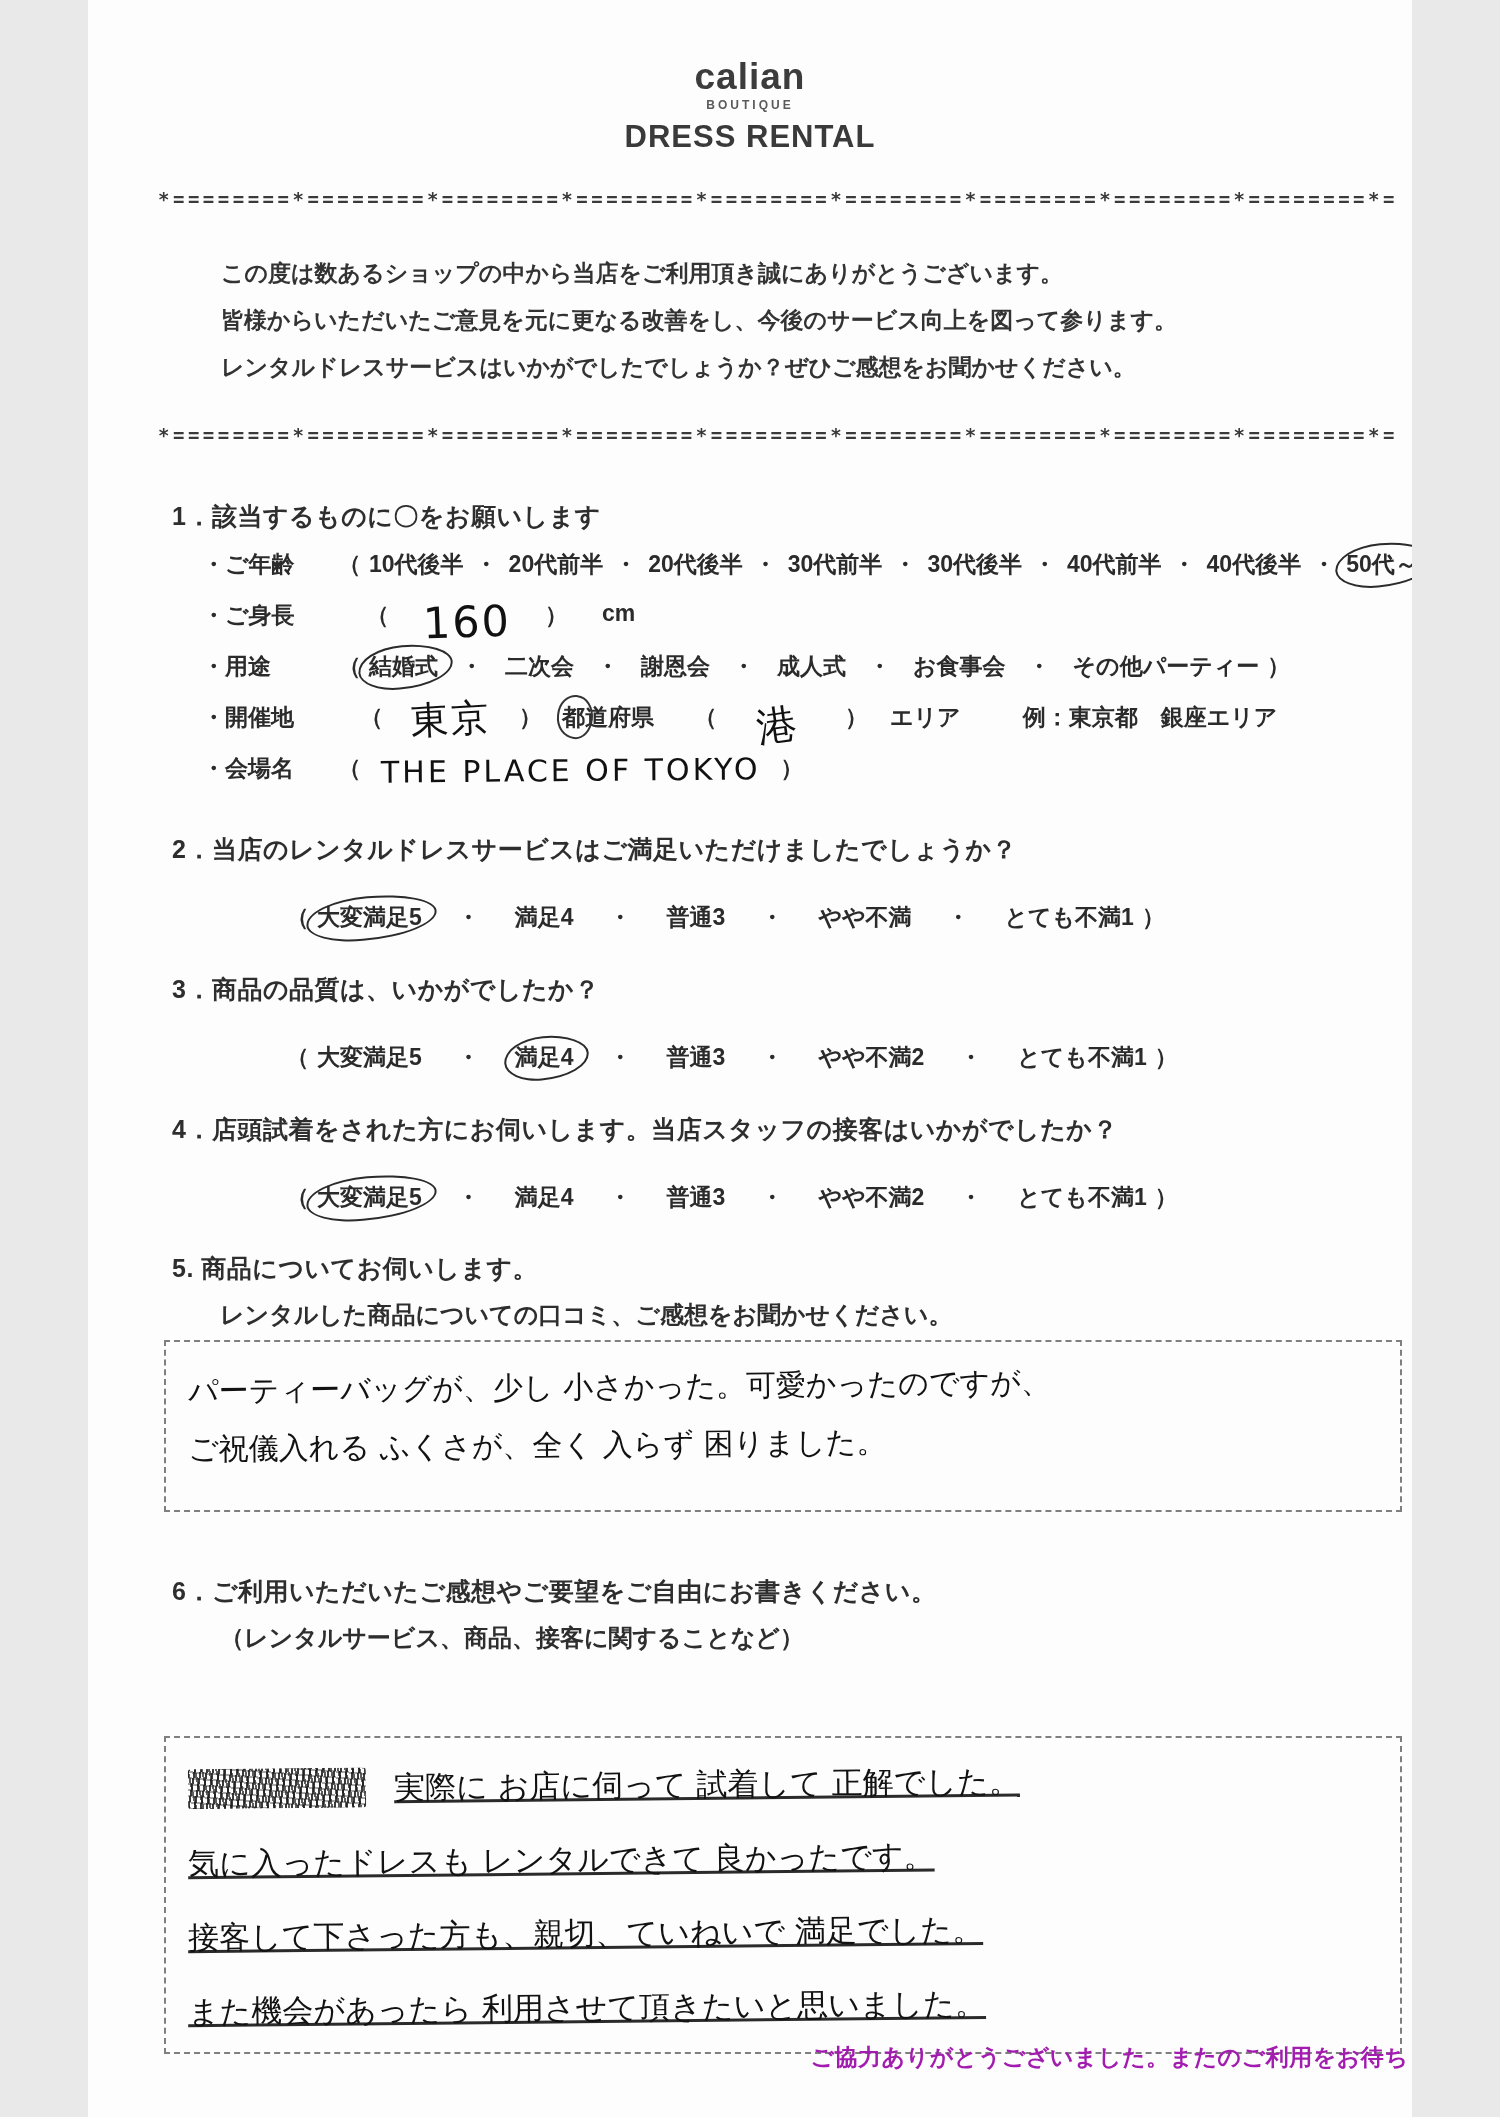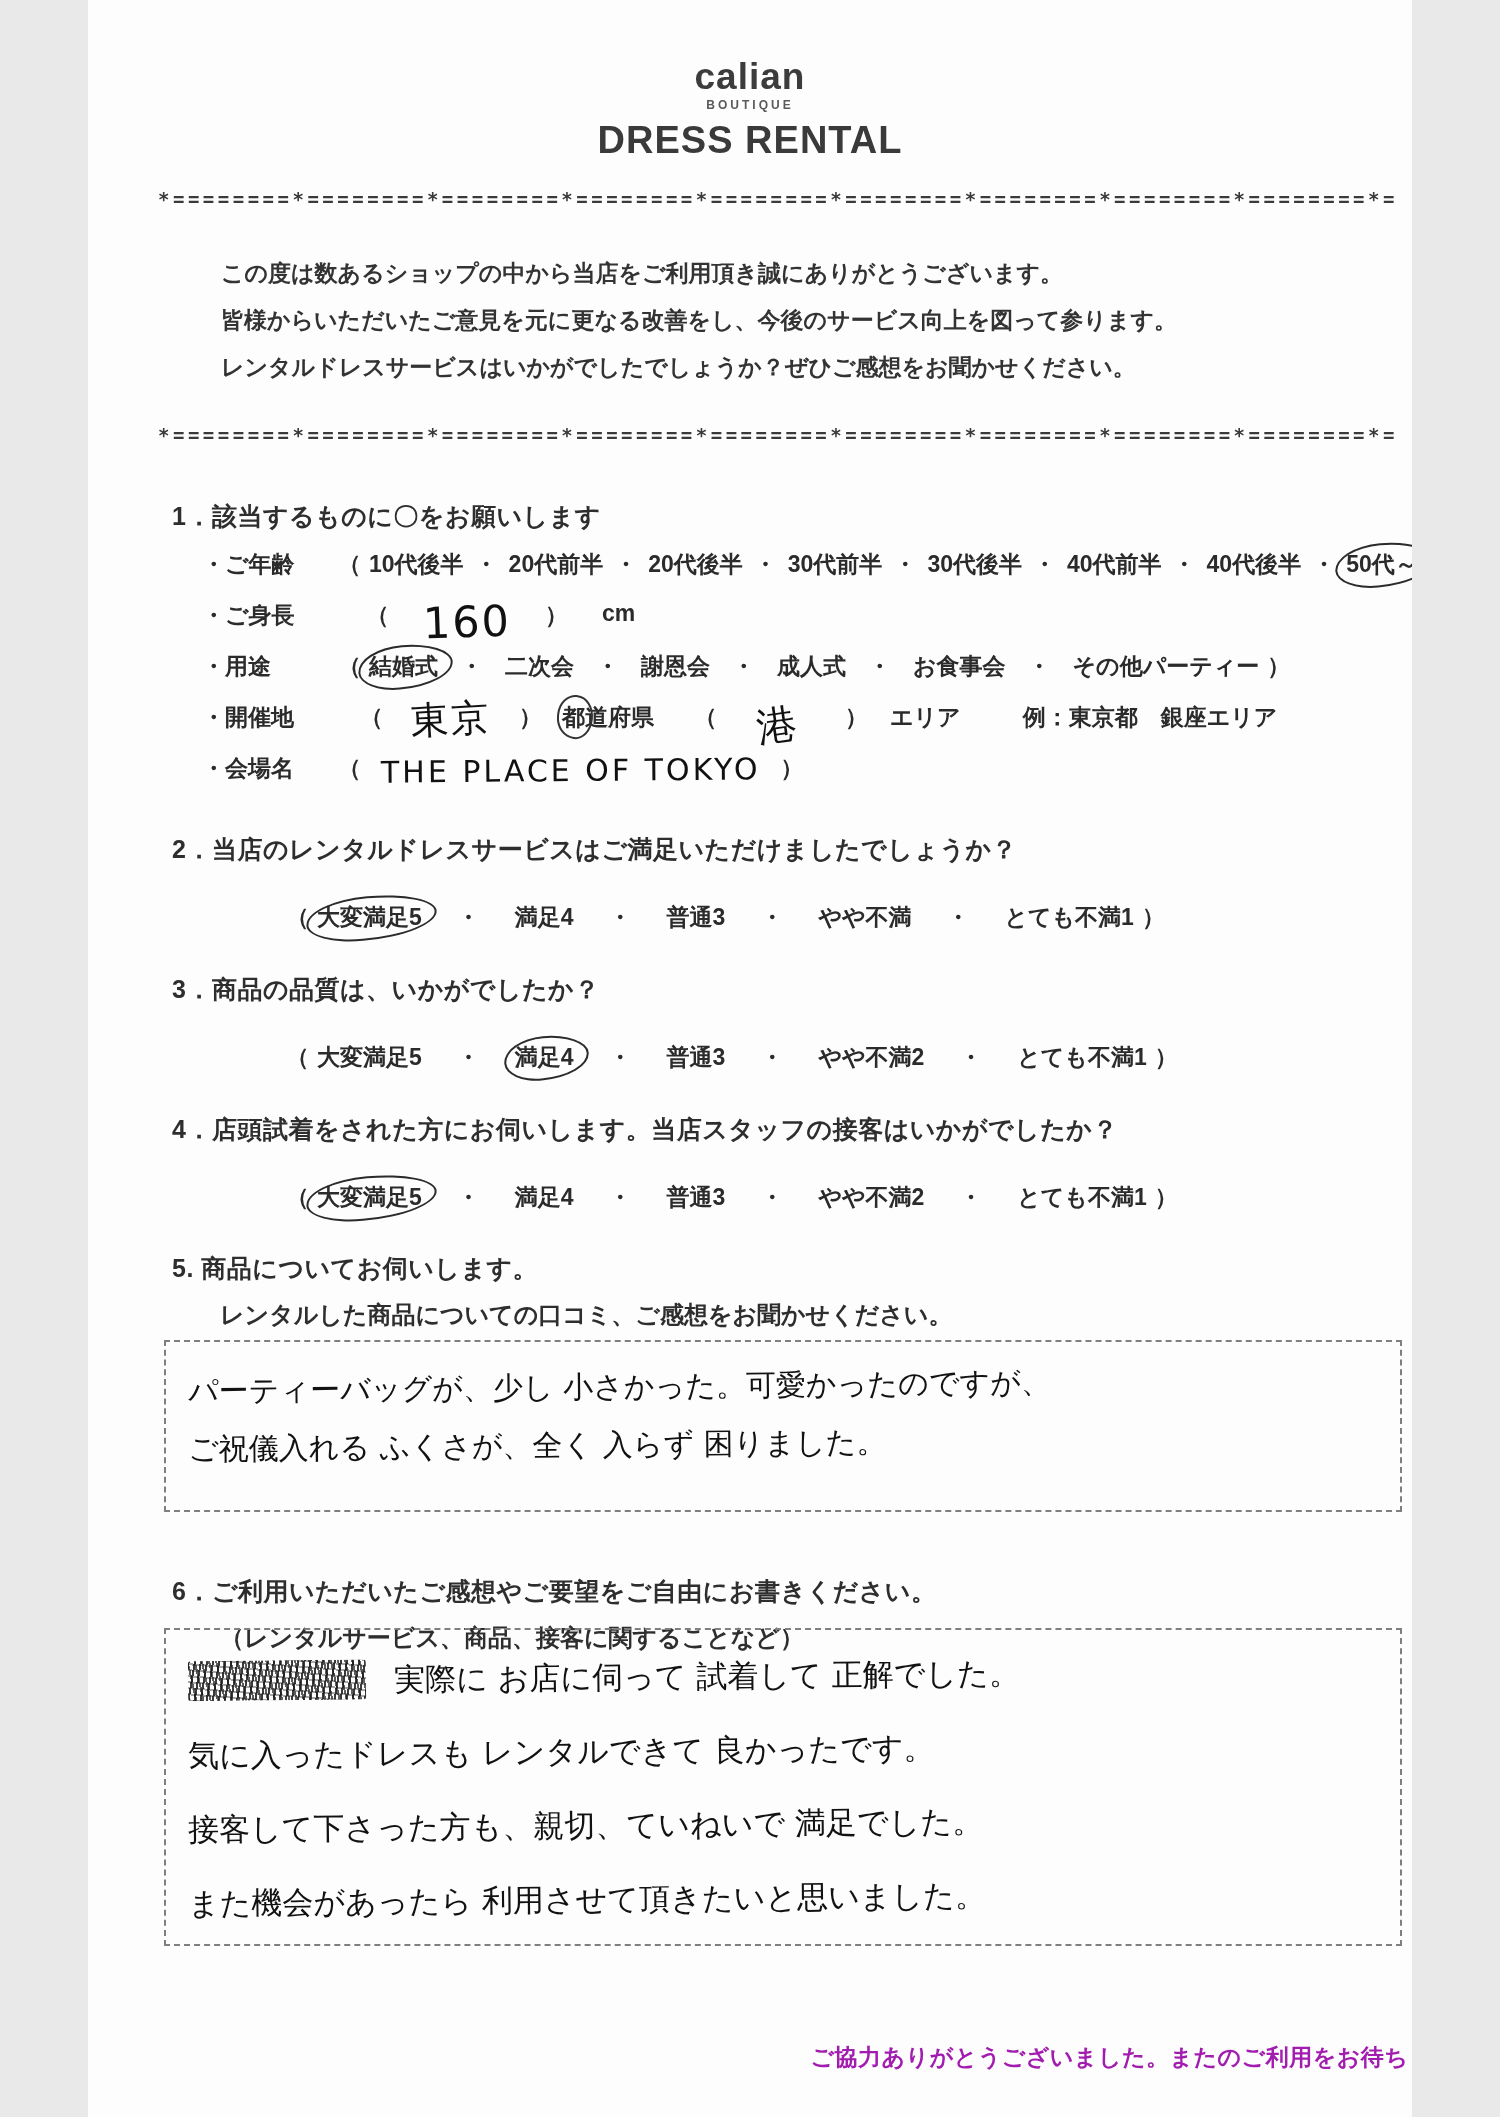--- a/index.html
+++ b/index.html
@@ -6,21 +6,21 @@
   #page{
     position:relative; width:1324px; height:2117px; margin:0 auto;
     background:#fdfdfd;
     font-family:"Liberation Sans","DejaVu Sans",sans-serif;
     color:#2b2b2b; overflow:hidden;
   }
   
   .header{position:absolute; top:58px; left:0; width:100%; text-align:center;}
   .logo{font-size:37px; font-weight:700; color:#3c3c3c; letter-spacing:1px; line-height:1;}
   .logo-sub{font-size:12px; letter-spacing:3px; color:#5a5a5a; margin-top:3px; font-weight:600;}
-  .doc-title{font-size:38px; font-weight:700; letter-spacing:1px; color:#3a3a3a; margin-top:7px;}
+  .doc-title{font-size:31px; font-weight:700; letter-spacing:1px; color:#3a3a3a; margin-top:7px;}
   
   .divider{
     position:absolute; left:70px; width:1365px; white-space:nowrap; overflow:hidden;
     font-family:"DejaVu Sans Mono",monospace; font-weight:700; font-size:19px;
     letter-spacing:3.5px; color:#3a3a3a;
   }
   .divider.top{top:188px;} .divider.mid{top:424px;}
   
   .intro{position:absolute; top:250px; left:133px; font-size:23px; font-weight:600; line-height:47px; color:#333;}
   
@@ -60,21 +60,21 @@
   .q3{position:absolute; top:973px; left:84px; width:1400px;}
   .q4{position:absolute; top:1113px; left:84px; width:1400px;}
   .opt-line{margin-top:36px; margin-left:108px; font-size:23px; font-weight:600; white-space:nowrap;}
   .q5{position:absolute; top:1252px; left:84px; width:1400px;}
   .q6{position:absolute; top:1575px; left:84px; width:1400px;}
   .answer-box{
     position:absolute; left:76px; border:2px dashed #7f7f7f; background:transparent;
     padding:14px 12px 0 22px; box-sizing:border-box;
   }
   .box5{top:1340px; width:1238px; height:172px;}
-  .box6{top:1628px; width:1238px; height:318px; padding-top:8px;}
+  .box6{top:1736px; width:1238px; height:318px; padding-top:8px;text-decoration:underline;}
   .hand-line{font-size:30px; line-height:58px; color:#121212; font-weight:400;
     font-family:"DejaVu Sans",sans-serif; transform:rotate(-.6deg); white-space:nowrap;}
   .box6 .hand-line{font-size:31px; line-height:74px;}
   .scribble{
     display:inline-block; width:178px; height:40px; vertical-align:-9px; margin-right:28px;
     background:
       repeating-linear-gradient(100deg, rgba(25,25,25,.85) 0 2px, transparent 2px 6px),
       repeating-linear-gradient(78deg, rgba(40,40,40,.75) 0 2px, transparent 2px 7px),
       repeating-linear-gradient(5deg, rgba(60,60,60,.45) 0 2px, transparent 2px 6px);
     border-radius:3px;

